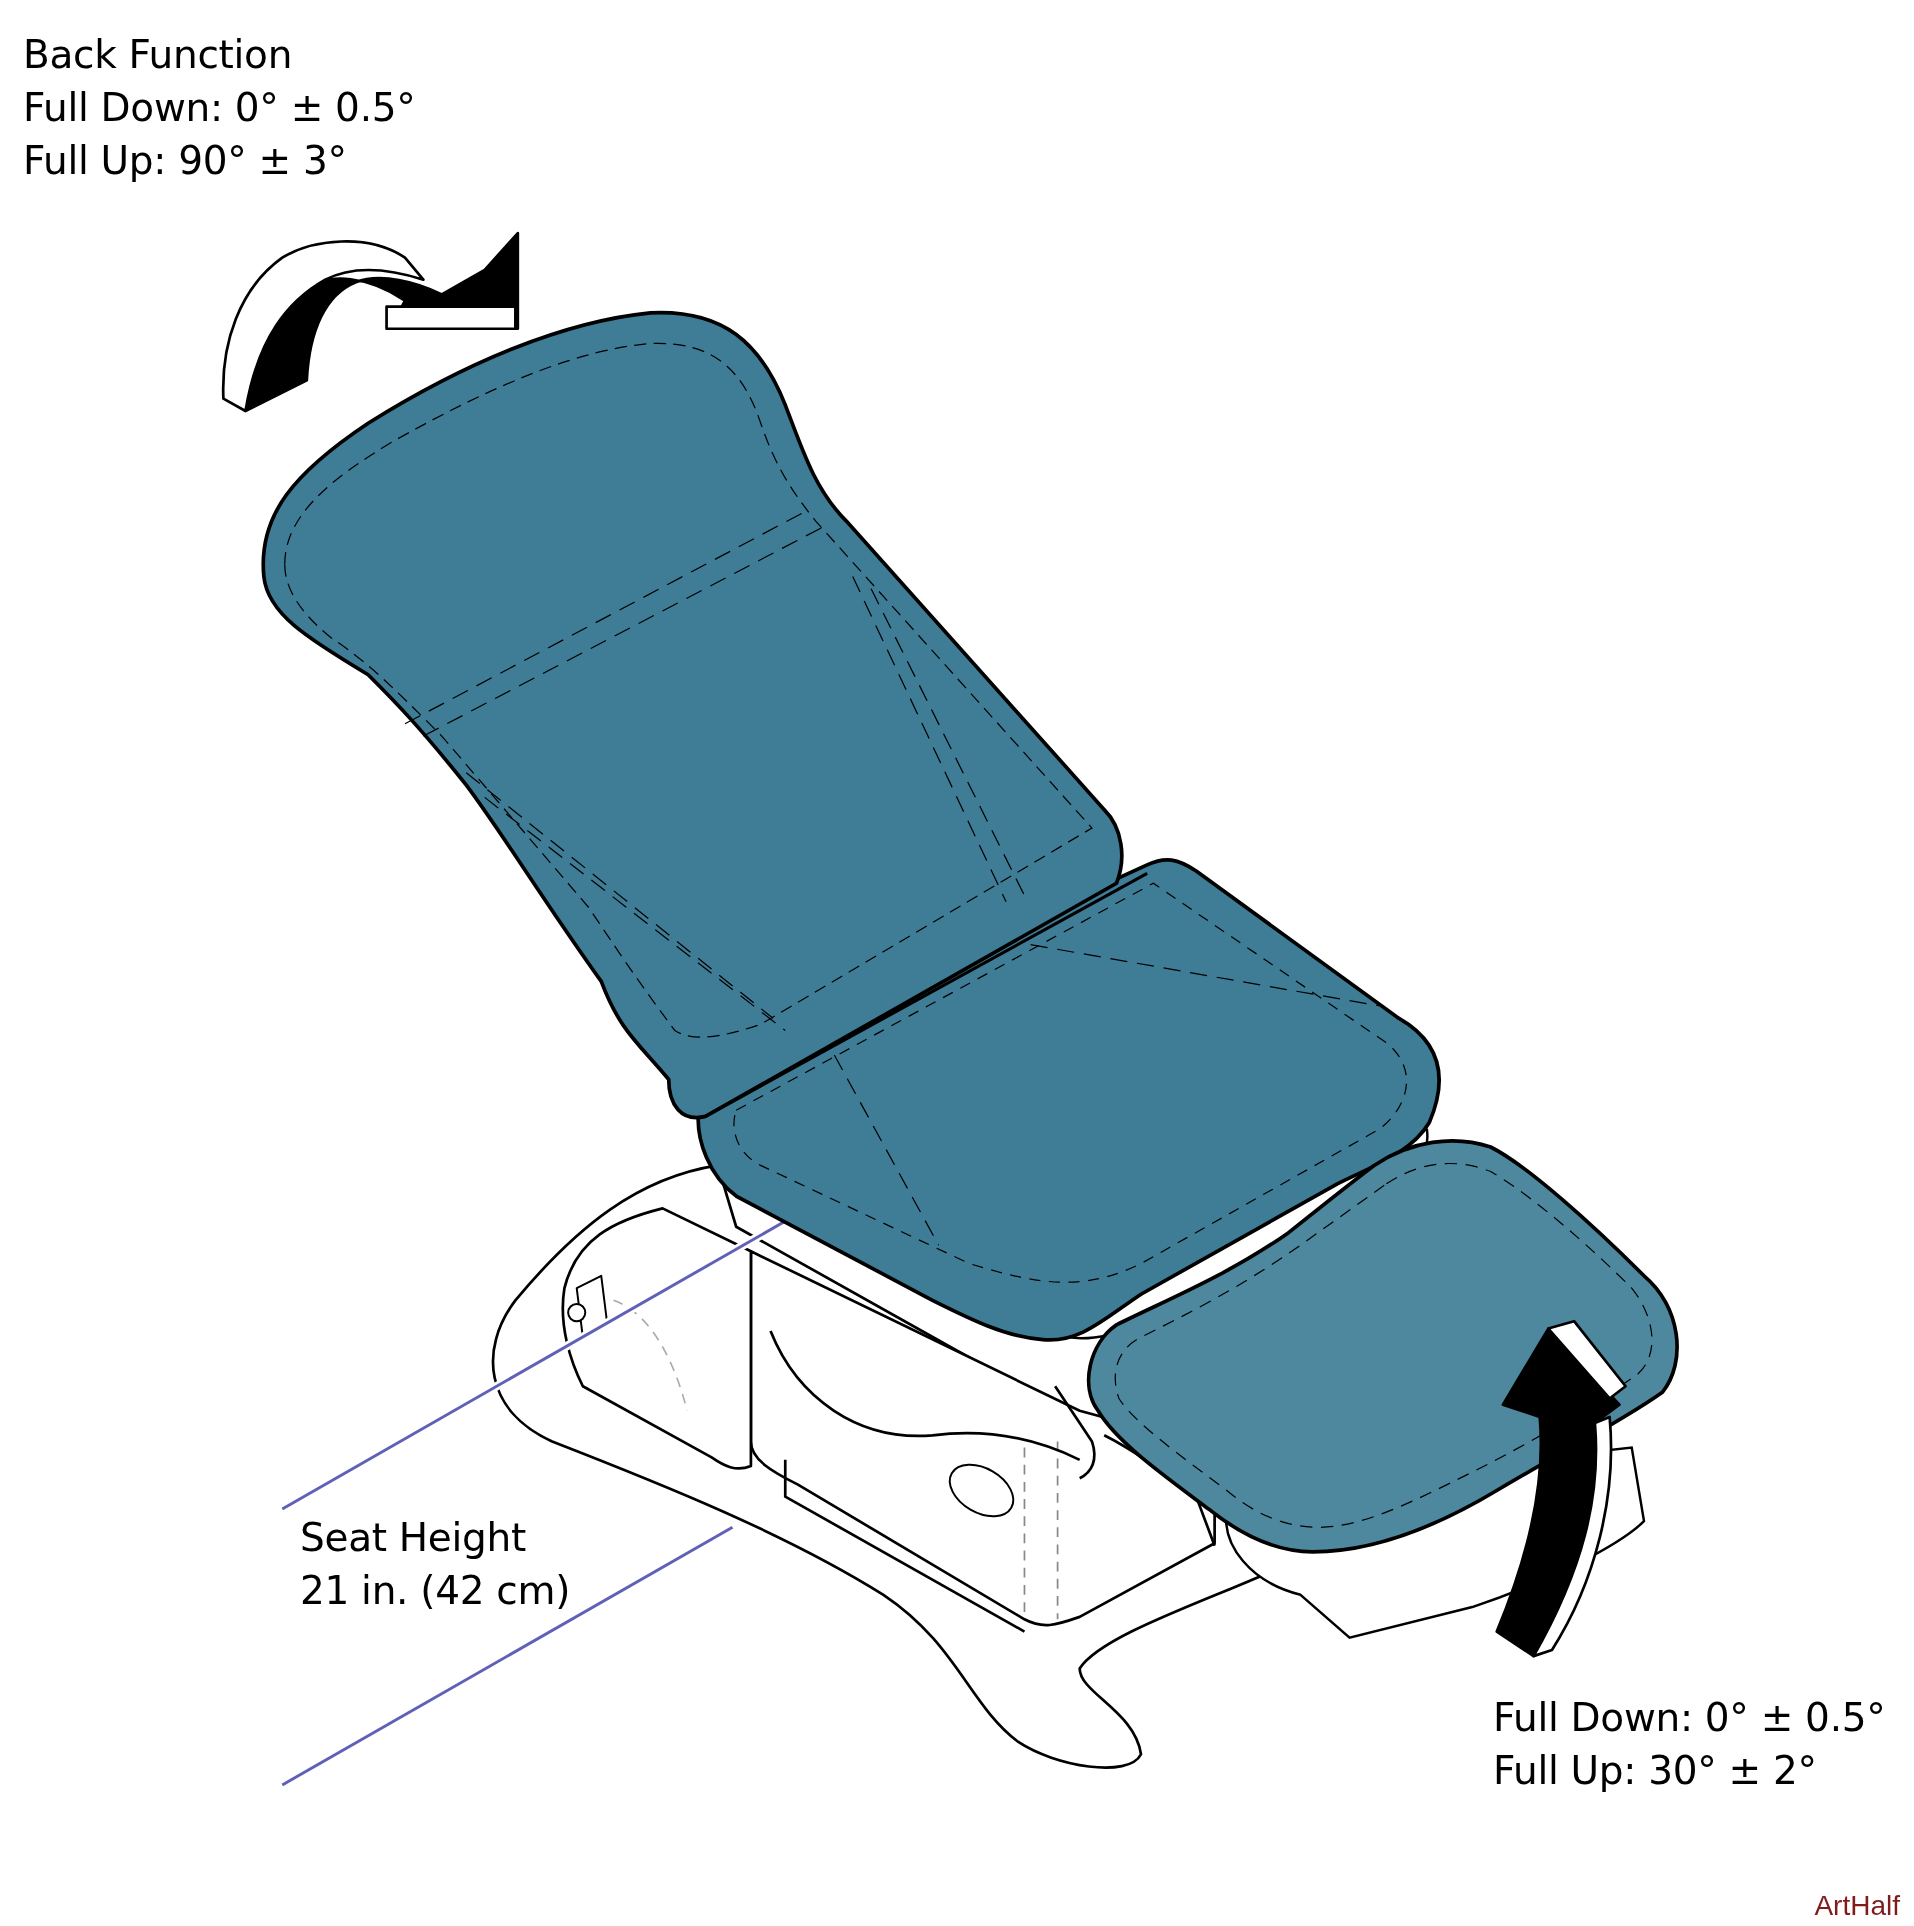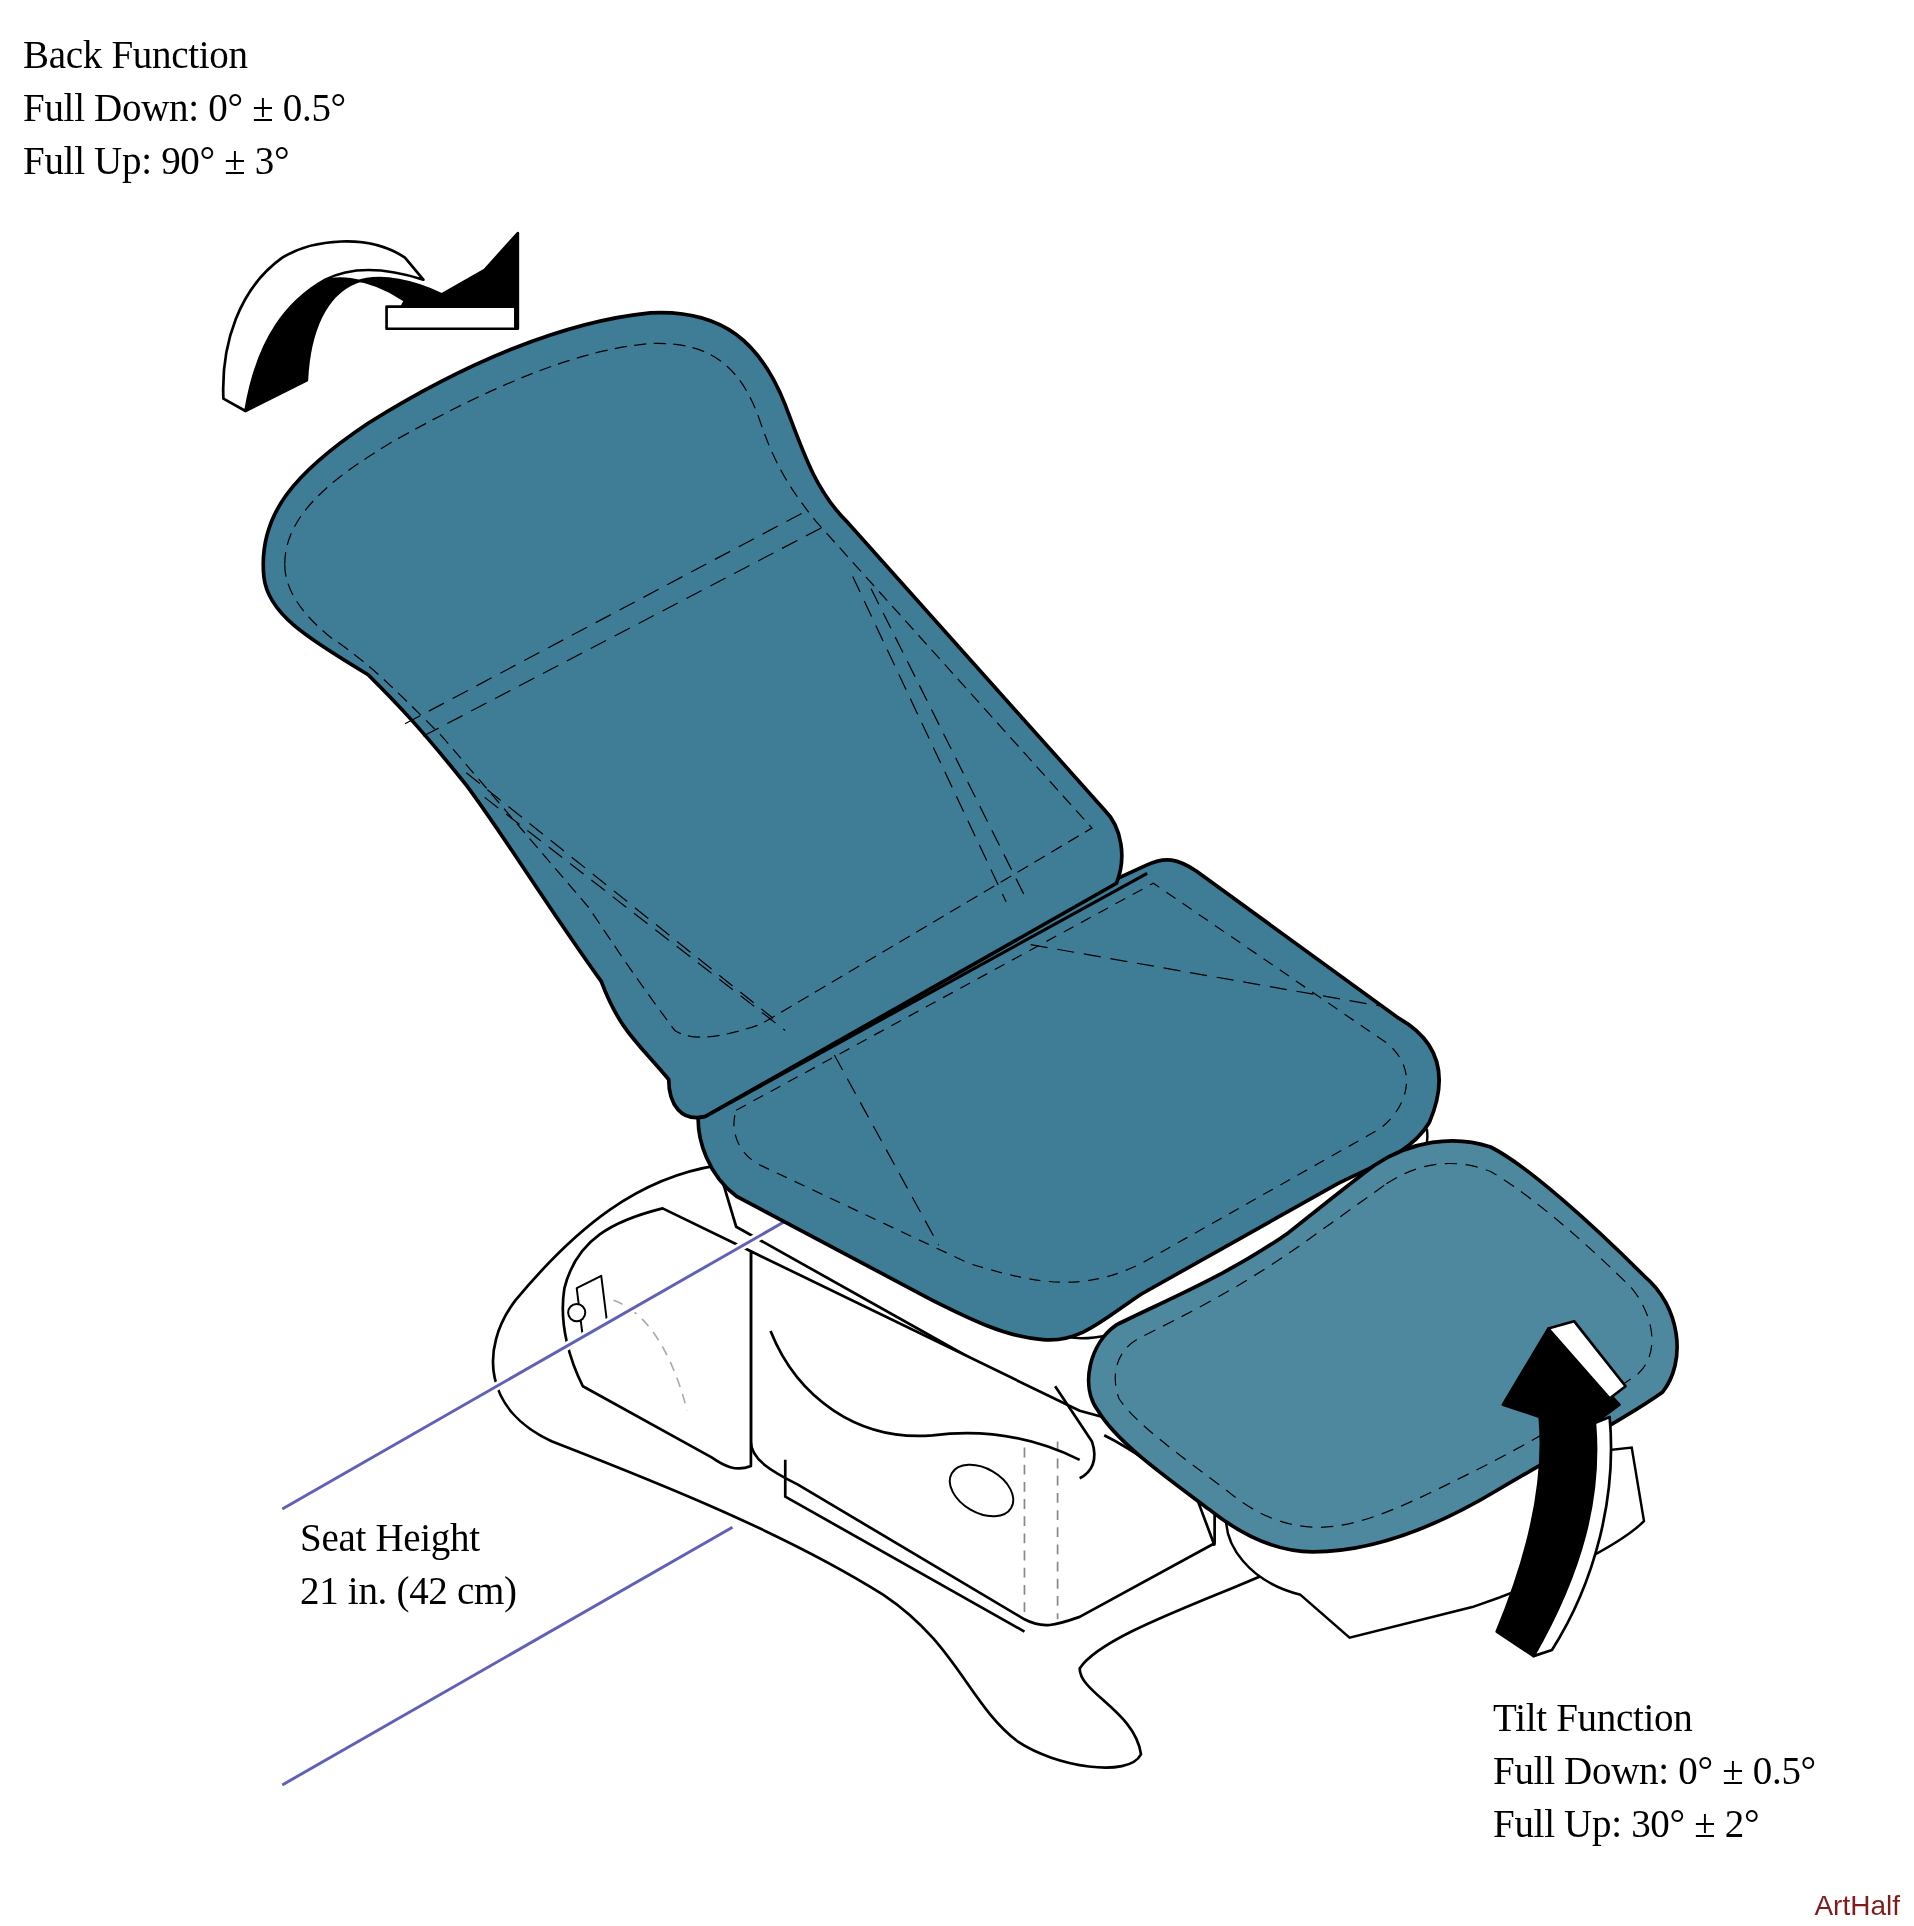--- a/index.html
+++ b/index.html
@@ -1,19 +1,19 @@
 <!DOCTYPE html>
 <html style="font-size:10.2px"><head>
 <meta charset="utf-8">
 <style>
   html,body{margin:0;padding:0;background:#ffffff;}
   body{width:1914px;height:1926px;position:relative;overflow:hidden;font-family:"DejaVu Sans","Liberation Sans",sans-serif;}
   #art{position:absolute;left:0;top:0;width:1914px;height:1926px;}
   .label-block{position:absolute;color:#000;font-size:39px;line-height:53px;letter-spacing:-0.3px;}
-  .label-block div{white-space:nowrap;font-family:Liberation Serif, serif;}
+  .label-block div{white-space:nowrap;}
   #back-label{left:23px;top:28px;}
   #tilt-label{left:1493px;top:1691px;}
   #seat-label{left:300px;top:1511px;text-align:left;}
   #watermark{position:absolute;right:14px;bottom:3.8px;font-family:"Liberation Sans",sans-serif;font-size:28px;color:#7f1d1d;}
 </style>
 </head>
 <body>
 
 <svg id="art" viewBox="0 0 1560 1570" xmlns="http://www.w3.org/2000/svg">
 
@@ -84,19 +84,18 @@
   <div>Full Down: 0° ± 0.5°</div>
   <div>Full Up: 90° ± 3°</div>
 </div>
 
 <div id="seat-label" class="label-block">
   <div>Seat Height</div>
   <div>21 in. (42 cm)</div>
 </div>
 
 <div id="tilt-label" class="label-block">
-  <div>Tilt Function</div>
   <div>Full Down: 0° ± 0.5°</div>
   <div>Full Up: 30° ± 2°</div>
 </div>
 
 <div id="watermark">ArtHalf</div>
 
 
 </body></html>

